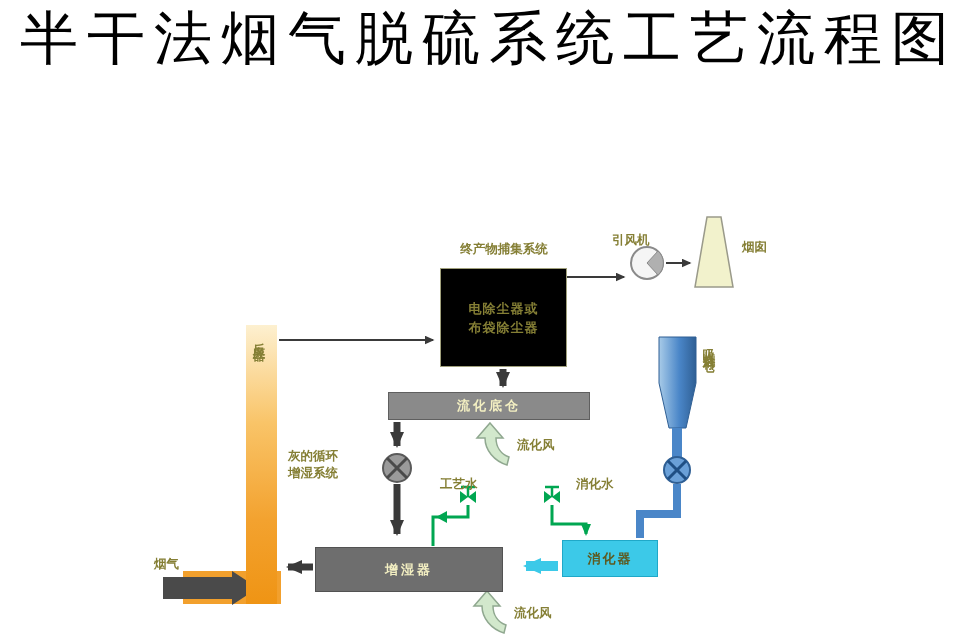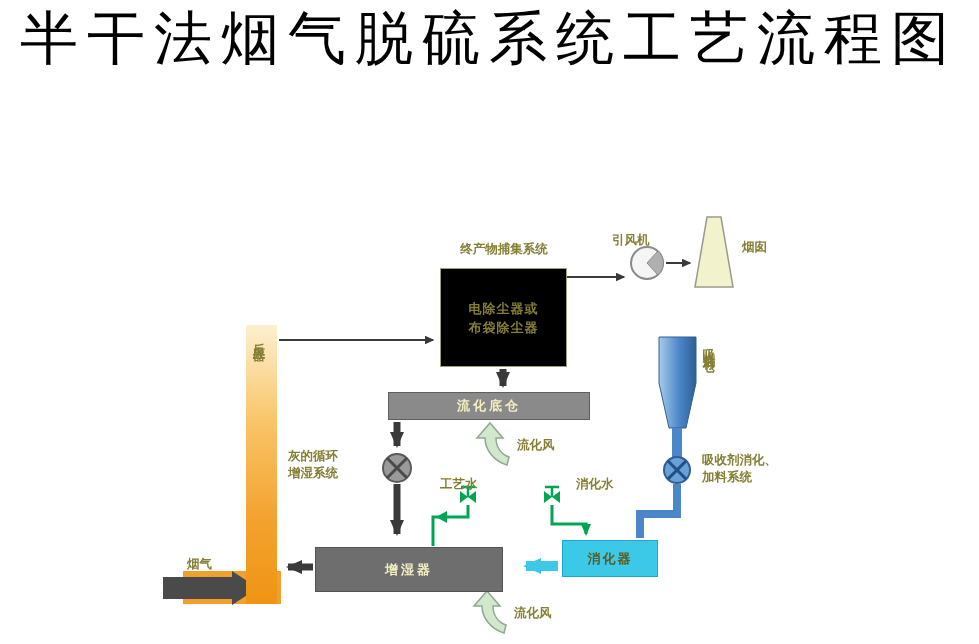--- a/index.html
+++ b/index.html
@@ -198,24 +198,22 @@
     <span>增湿器</span>
   </div>
   <div class="box digest-box">
     <span>消化器</span>
   </div>
 
   <div class="lbl" style="left:448px; top:241px; width:112px; text-align:center;">终产物捕集系统</div>
   <div class="lbl" style="left:612px; top:232px;">引风机</div>
   <div class="lbl" style="left:742px; top:239px;">烟囱</div>
   <div class="lbl vtext" style="left:250px; top:333px; height:85px;">反应器</div>
-  <div class="lbl" style="left:154px; top:556px;margin-left:33px;">烟气</div>
+  <div class="lbl" style="left:154px; top:556px;">烟气</div>
   <div class="lbl" style="left:288px; top:448px;">灰的循环
 增湿系统</div>
   <div class="lbl" style="left:517px; top:437px;">流化风</div>
   <div class="lbl" style="left:514px; top:605px;">流化风</div>
   <div class="lbl" style="left:440px; top:476px;">工艺水</div>
   <div class="lbl" style="left:576px; top:476px;">消化水</div>
   <div class="lbl vtext" style="left:700px; top:338px; height:115px;">吸收剂料仓</div>
-  <div class="lbl" style="left:702px; top:452px;">吸收剂消化、
-加料系统</div>
 
 </div>
 
 </body></html>

